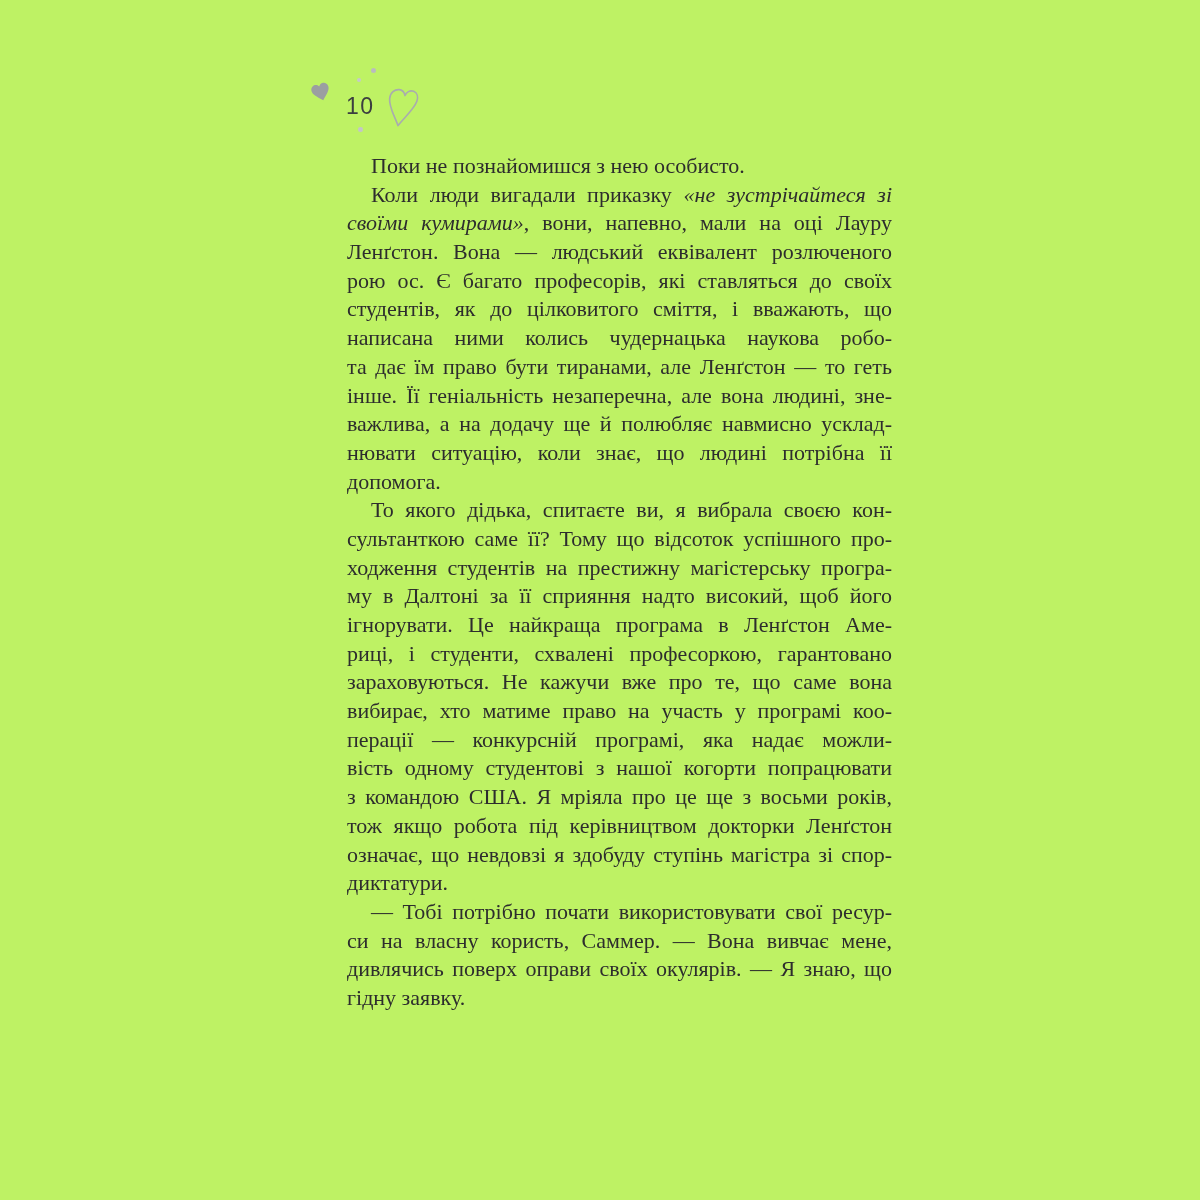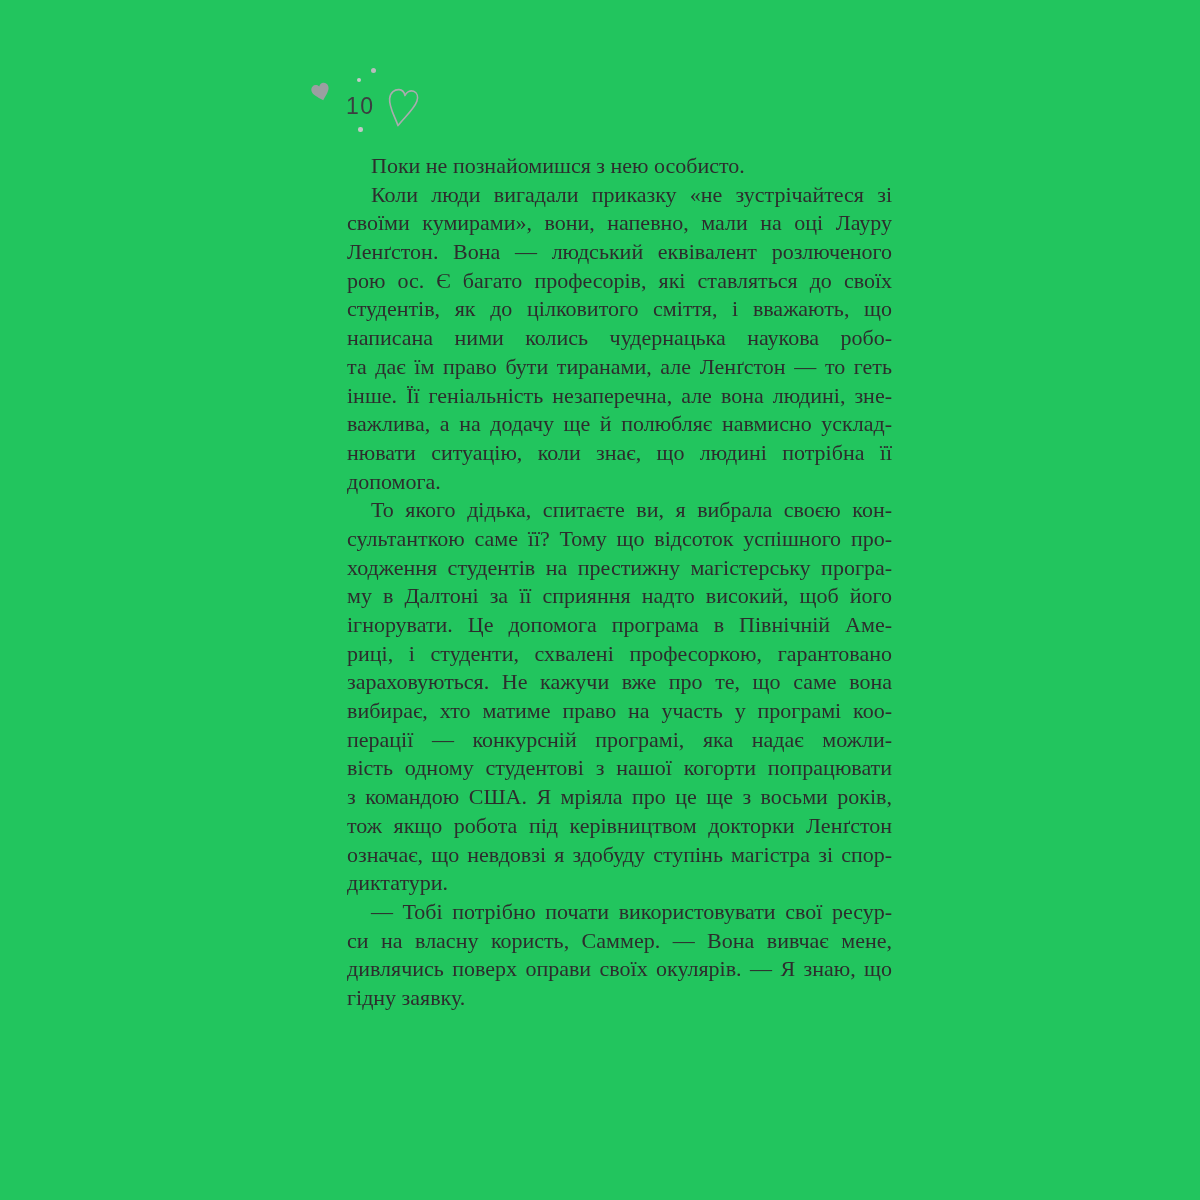--- a/index.html
+++ b/index.html
@@ -1,20 +1,20 @@
 <!DOCTYPE html>
 <html lang="uk"><head>
 <meta charset="utf-8">
 <style>
   html, body { margin: 0; padding: 0; }
   .page {
     position: relative;
     width: 1200px;
     height: 1200px;
-    background: #22c55e;
+    background: #bef264;
     font-family: "Liberation Serif", serif;
     overflow: hidden;
   }
   
   .deco { position: absolute; }
   .pagenum {
     position: absolute;
     left: 346px; top: 95px;
     font-family: "Liberation Sans", sans-serif;
     font-size: 23px;
@@ -39,21 +39,21 @@
   }
   .line {
     text-align: justify;
     text-align-last: justify;
     height: 28.7px;
     overflow: hidden;
     white-space: normal;
   }
   .line.last { text-align-last: left; }
   .line.indent { text-indent: 24px; }
-  .it { }
+  .it { font-style: italic; }
 </style>
 </head>
 <body>
 
 <div class="page">
 
   <div class="header">
     <svg class="deco heart-filled" width="20" height="19" viewBox="0 0 32 30" aria-hidden="true">
       <path fill="#9b9fa1" d="M16 28 C8 20 2 15 2 9 C2 4 6 1 10 1 C13 1 15 3 16 5 C17 3 19 1 22 1 C26 1 30 4 30 9 C30 15 24 20 16 28 Z"></path>
     </svg>
@@ -80,21 +80,21 @@
       <div class="line"><span>написана ними колись чудернацька наукова робо-</span></div>
       <div class="line"><span>та дає їм право бути тиранами, але Ленґстон — то геть</span></div>
       <div class="line"><span>інше. Її геніальність незаперечна, але вона людині, зне-</span></div>
       <div class="line"><span>важлива, а на додачу ще й полюбляє навмисно усклад-</span></div>
       <div class="line"><span>нювати ситуацію, коли знає, що людині потрібна її</span></div>
       <div class="line last"><span>допомога.</span></div>
       <div class="line indent"><span>То якого дідька, спитаєте ви, я вибрала своєю кон-</span></div>
       <div class="line"><span>сультанткою саме її? Тому що відсоток успішного про-</span></div>
       <div class="line"><span>ходження студентів на престижну магістерську програ-</span></div>
       <div class="line"><span>му в Далтоні за її сприяння надто високий, щоб його</span></div>
-      <div class="line"><span>ігнорувати. Це допомога програма в Північній Аме-</span></div>
+      <div class="line"><span>ігнорувати. Це найкраща програма в Ленґстон Аме-</span></div>
       <div class="line"><span>риці, і студенти, схвалені професоркою, гарантовано</span></div>
       <div class="line"><span>зараховуються. Не кажучи вже про те, що саме вона</span></div>
       <div class="line"><span>вибирає, хто матиме право на участь у програмі коо-</span></div>
       <div class="line"><span>перації — конкурсній програмі, яка надає можли-</span></div>
       <div class="line"><span>вість одному студентові з нашої когорти попрацювати</span></div>
       <div class="line"><span>з командою США. Я мріяла про це ще з восьми років,</span></div>
       <div class="line"><span>тож якщо робота під керівництвом докторки Ленґстон</span></div>
       <div class="line"><span>означає, що невдовзі я здобуду ступінь магістра зі спор-</span></div>
       <div class="line last"><span>диктатури.</span></div>
       <div class="line indent"><span>— Тобі потрібно почати використовувати свої ресур-</span></div>

